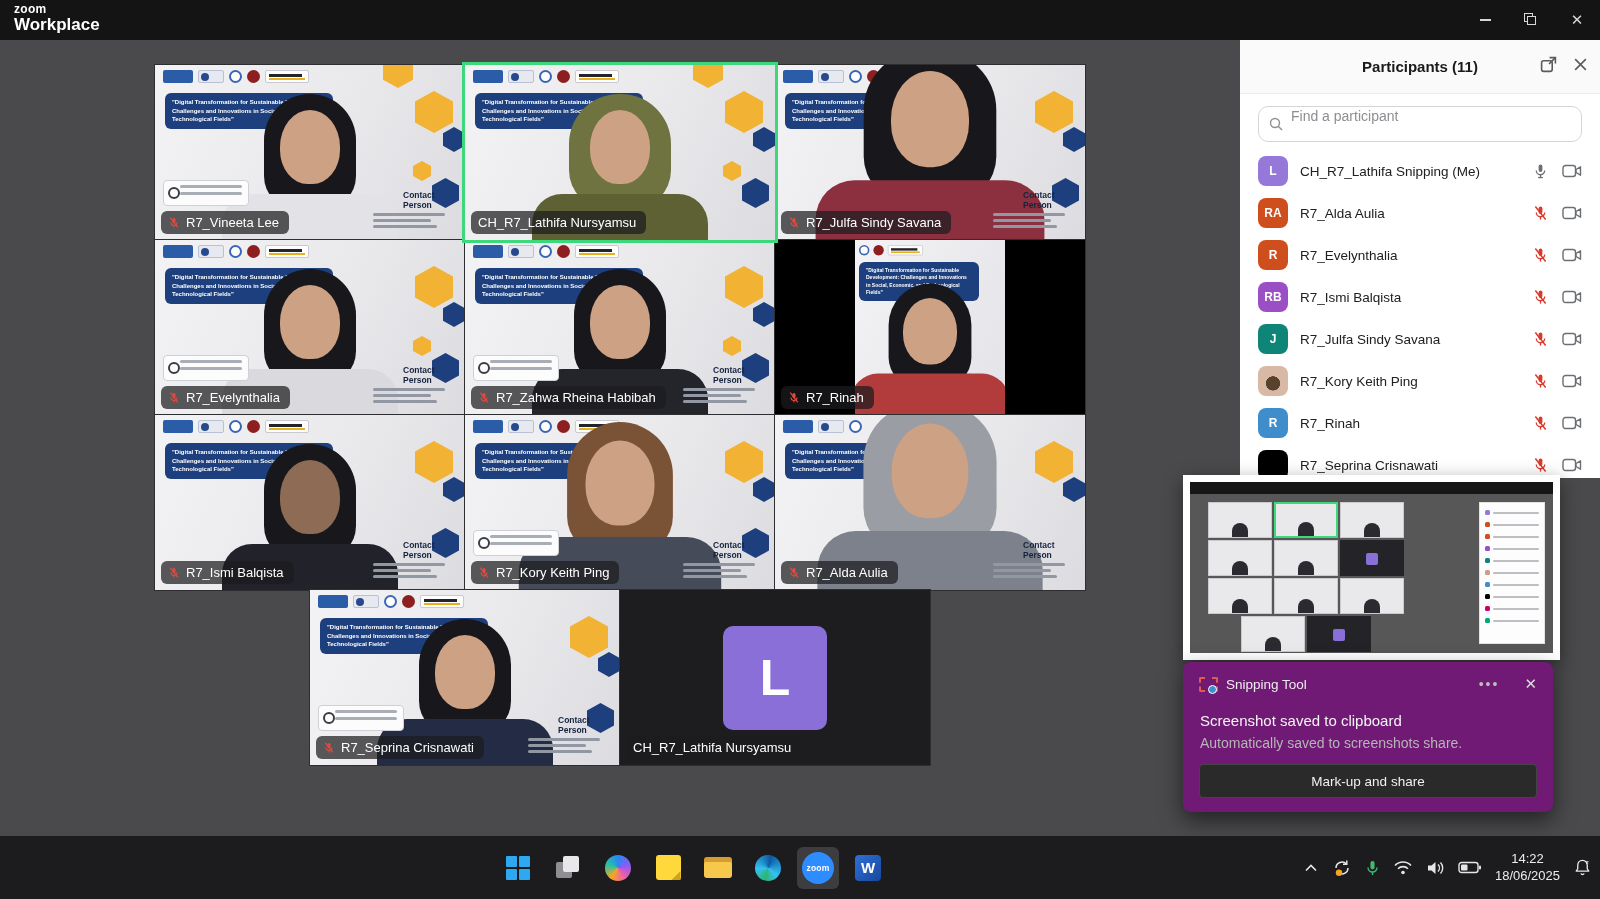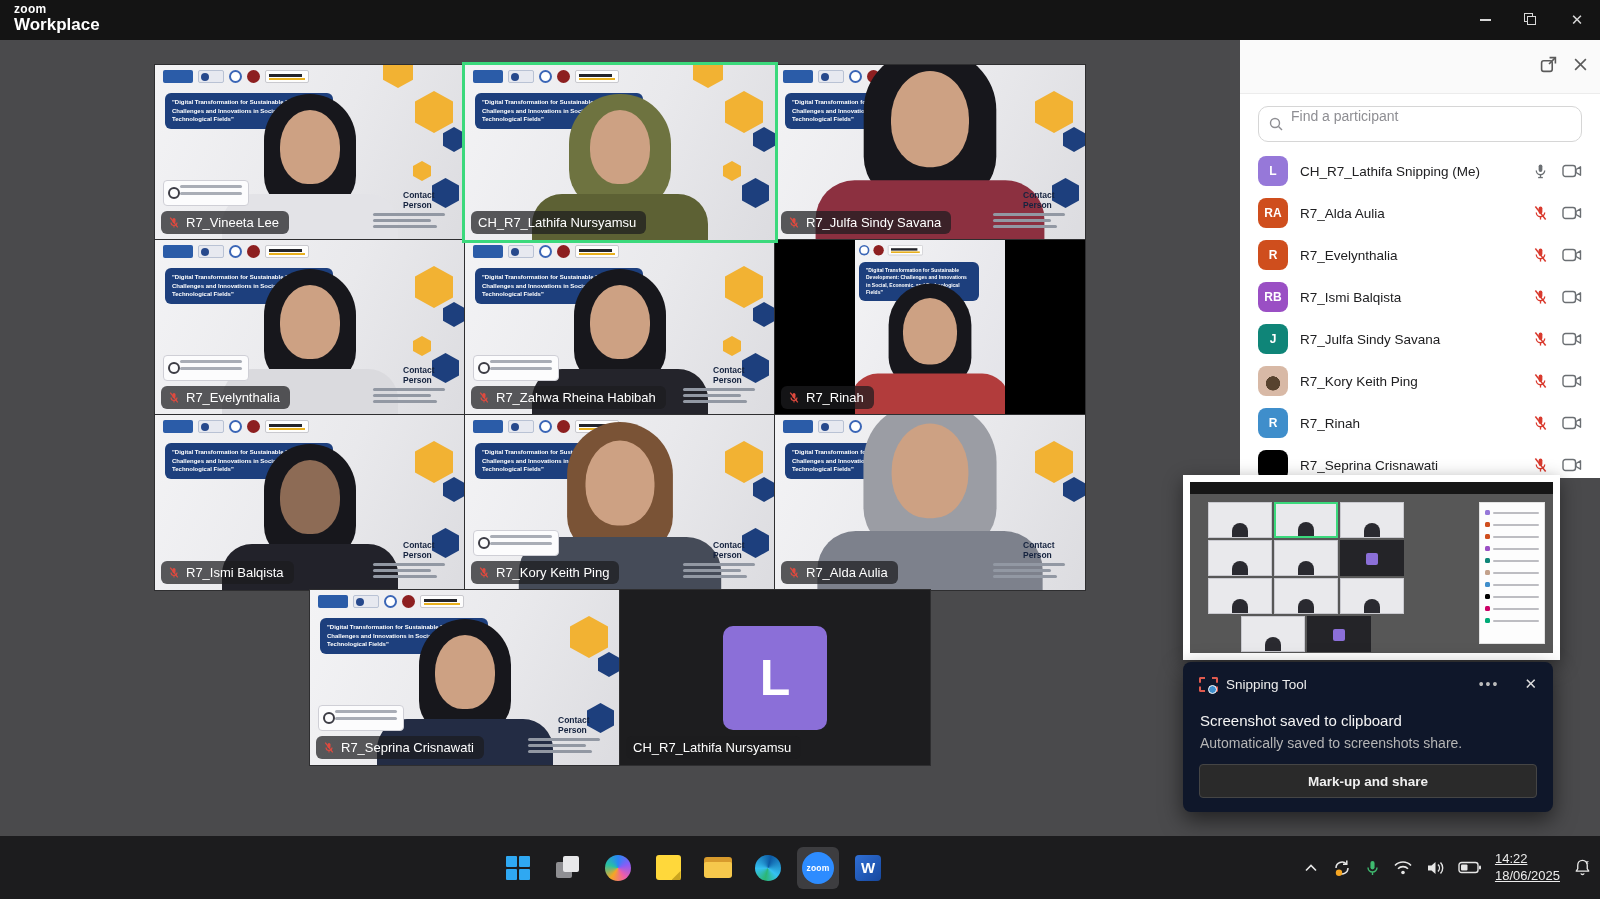--- a/index.html
+++ b/index.html
@@ -127,30 +127,30 @@
   .mini-panel .pr { display:flex; align-items:center; gap:3px; margin-bottom:7px; }
   .mini-panel .pd { width:5px; height:5px; border-radius:1.5px; background:#999; flex:0 0 auto; }
   .mini-panel .pl { height:2px; background:#bdbdc2; flex:1 1 auto; border-radius:1px; }
   .mini-panel .pr:nth-child(1) .pd{background:#9678d9}.mini-panel .pr:nth-child(2) .pd{background:#cf4e1d}
   .mini-panel .pr:nth-child(3) .pd{background:#cf4e1d}.mini-panel .pr:nth-child(4) .pd{background:#9a4fc4}
   .mini-panel .pr:nth-child(5) .pd{background:#0f8578}.mini-panel .pr:nth-child(6) .pd{background:#c3a18b}
   .mini-panel .pr:nth-child(7) .pd{background:#3f8ecb}.mini-panel .pr:nth-child(8) .pd{background:#000}
   .mini-panel .pr:nth-child(9) .pd{background:#c06}.mini-panel .pr:nth-child(10) .pd{background:#0a7}
 
   
-  .toast { position:absolute; left:1183px; top:662px; width:370px; height:150px; background:#0f172a; border-radius:8px;
+  .toast { position:absolute; left:1183px; top:662px; width:370px; height:150px; background:#701a75; border-radius:8px;
            z-index:20; box-shadow:0 8px 22px rgba(0,0,0,.55); color:#fff; }
   .toast-head { display:flex; align-items:center; padding:13px 16px 0 16px; gap:9px; }
   .toast-title { font-size:13.5px; color:#ededed; flex:1 1 auto; }
   .toast-more { color:#bbb; font-size:14px; letter-spacing:2px; margin-right:16px; }
   .toast-x { color:#ddd; font-size:15px; }
   .toast-l1 { position:absolute; left:17px; top:50px; font-size:15px; color:#f4f4f4; }
   .toast-l2 { position:absolute; left:17px; top:73px; font-size:14px; color:#b5b5b5; }
   .toast-btn { position:absolute; left:16px; right:16px; top:102px; height:34px; background:#2a2a2a;
-           border:1px solid #454545; border-radius:4px; color:#f0f0f0; font-size:13.5px; font-weight:bold;
+           border:1px solid #454545; border-radius:4px; color:#f0f0f0; font-size:13.5px; font-weight:normal;
            display:flex; align-items:center; justify-content:center; }
   .snip-ico { width:18px; height:16px; position:relative; }
   .snip-ico::before { content:""; position:absolute; left:0; top:1px; width:15px; height:11px;
            border:2px dashed #e05a4e; border-radius:2px; }
   .snip-ico::after { content:""; position:absolute; left:9px; top:9px; width:7px; height:7px; border-radius:50%;
            background:#3f8ecb; border:1px solid #fff; }
 
   
   .taskbar { position:absolute; left:0; top:836px; width:1600px; height:63px; background:#1c1c1e; z-index:40; }
   .tb-center { position:absolute; left:497px; top:0; height:100%; display:flex; align-items:center; gap:8px; }
@@ -171,21 +171,21 @@
   .folder .bk { position:absolute; left:0; top:0; width:28px; height:20px; background:#d89b2d; border-radius:3px; }
   .folder .fr { position:absolute; left:0; top:5px; width:28px; height:16px; background:#f6c84c; border-radius:2px 2px 3px 3px; }
   .edge { width:26px; height:26px; border-radius:50%;
            background:conic-gradient(from 130deg,#35c1f1 0%,#2bb673 18%,#35c1f1 38%,#0c59a4 68%,#35c1f1 100%); }
   .zoom-btn { background:#3d3d40; }
   .zoom-ico { width:32px; height:32px; border-radius:50%; background:#2d8cff; color:#fff; font-size:8.5px;
            font-weight:bold; display:flex; align-items:center; justify-content:center; letter-spacing:.2px; }
   .word-ico { width:26px; height:26px; border-radius:4px; background:linear-gradient(135deg,#2f6fd6,#17489e);
            color:#fff; font-weight:bold; font-size:15px; display:flex; align-items:center; justify-content:center; }
   .tb-right { position:absolute; right:8px; top:0; height:100%; display:flex; align-items:center; gap:13px; }
-  .clock { text-align:left; color:#ececec; font-size:13px; line-height:1.3;text-decoration:underline; }
+  .clock { text-align:center; color:#ececec; font-size:13px; line-height:1.3; }
 </style>
 </head>
 <body>
 
 <div class="titlebar">
   <div class="logo">
     <div class="l1">zoom</div>
     <div class="l2">Workplace</div>
   </div>
   <div class="win-controls">
@@ -560,20 +560,21 @@
 
 <div class="tile t11 avatar-tile">
   <div class="avatar-big">L</div>
   <div class="name-tag">
     <span>CH_R7_Lathifa Nursyamsu</span>
   </div>
 </div>
 
 <div class="panel">
   <div class="panel-header">
+    <div class="panel-title">Participants (11)</div>
     <div class="panel-icons">
       <svg width="17" height="17" viewBox="0 0 16 16">
           <rect x="1.5" y="4.5" width="10" height="10" rx="2" fill="none" stroke="#5a5a5a" stroke-width="1.5"></rect>
           <path d="M9 1.5h5.5V7" fill="none" stroke="#5a5a5a" stroke-width="1.5"></path>
           <line x1="14.5" y1="1.5" x2="8.5" y2="7.5" stroke="#5a5a5a" stroke-width="1.5"></line>
         </svg>
       <svg width="15" height="15" viewBox="0 0 14 14">
           <line x1="2" y1="2" x2="12" y2="12" stroke="#5a5a5a" stroke-width="1.5"></line>
           <line x1="12" y1="2" x2="2" y2="12" stroke="#5a5a5a" stroke-width="1.5"></line>
         </svg>

